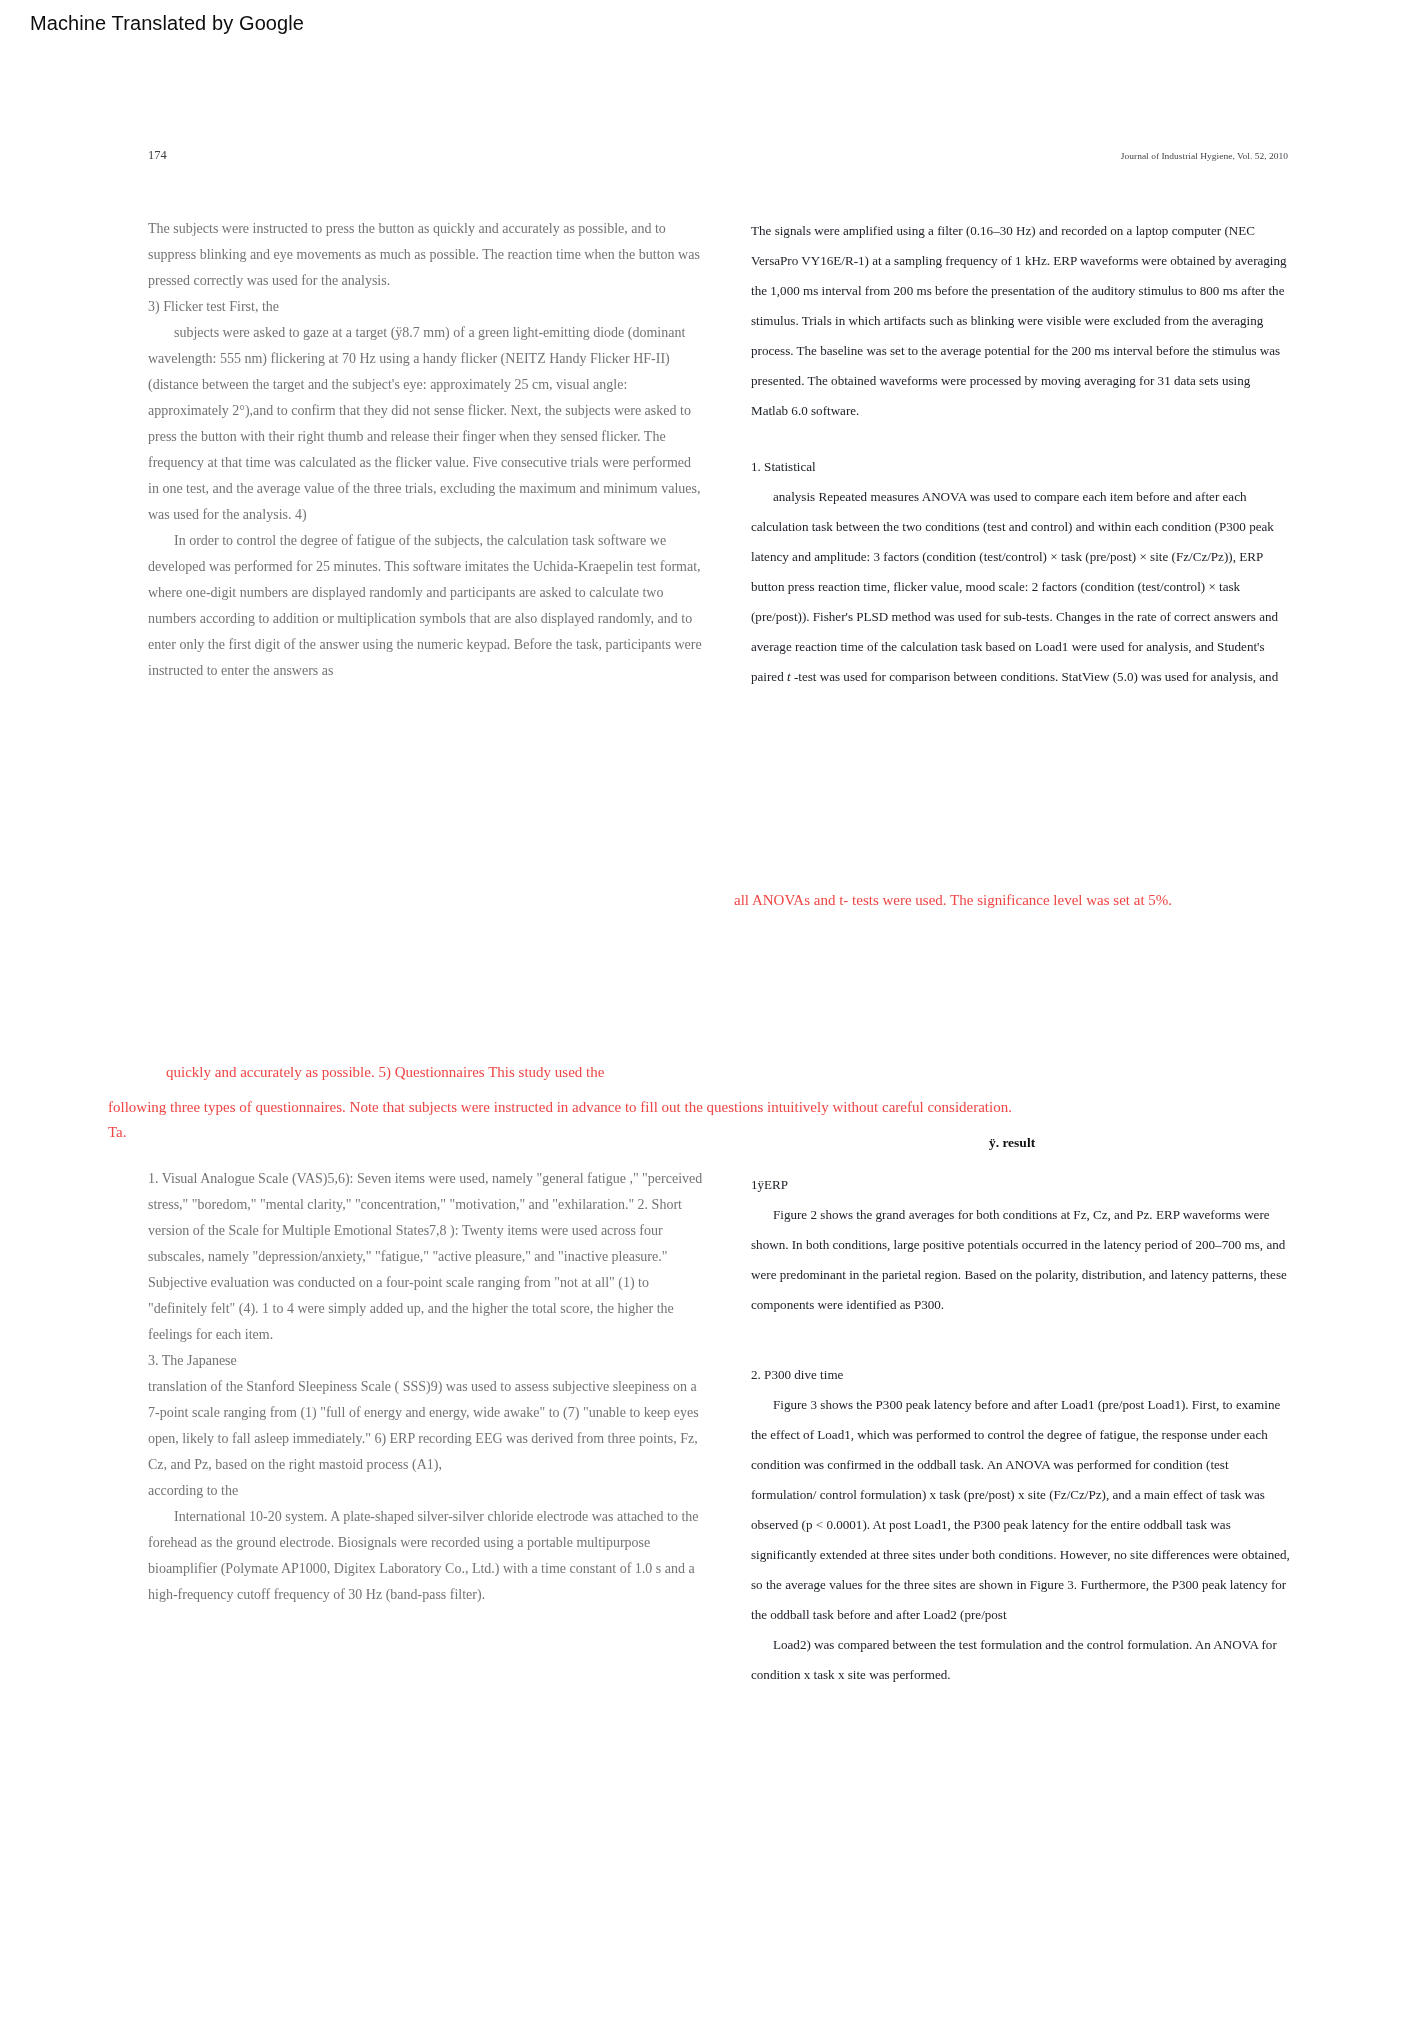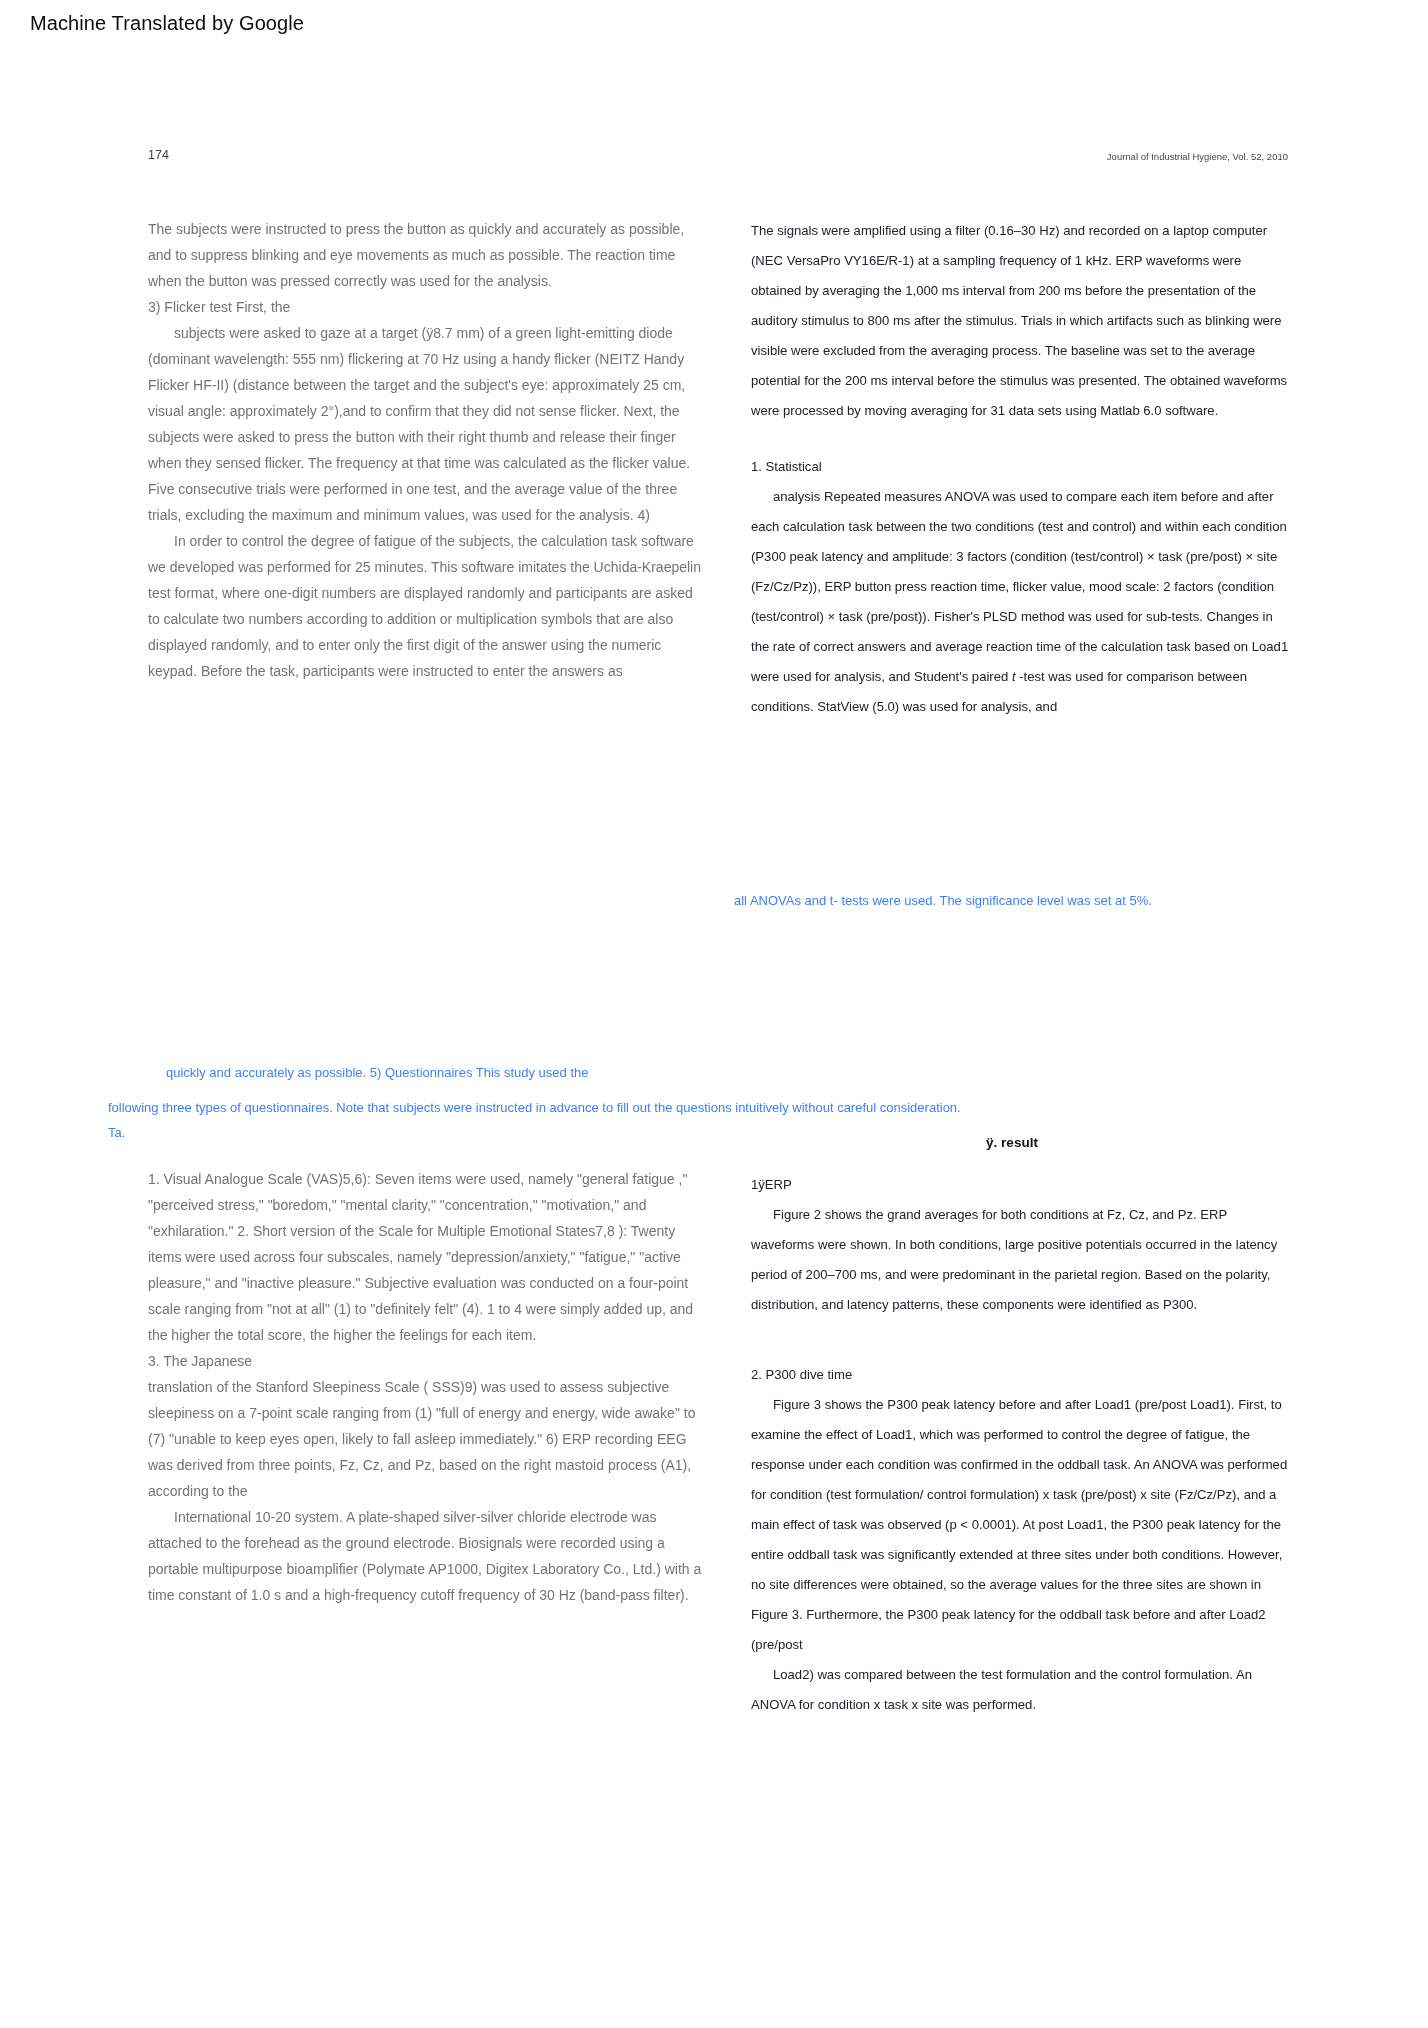--- a/index.html
+++ b/index.html
@@ -21,20 +21,21 @@
     position:absolute; left:30px; top:12px;
     font-size:20px; font-weight:400; color:#0d0d0d;
     letter-spacing:0.1px; white-space:nowrap;
   }
 
   
   .sheet{
     position:absolute; left:0; top:58px;
     width:1296px; height:1970px;
     background:#ffffff;
+    font-family:Liberation Serif, serif;
   }
 
   
   .runhead{
     position:absolute; left:148px; top:90px; width:1140px; height:24px;
   }
   .folio{
     position:absolute; left:0; top:0;
     font-size:12.5px; color:#3a3d40; letter-spacing:0px;
   }
@@ -68,21 +69,21 @@
   .indent{ text-indent:26px; }
   .indent-sm{ text-indent:22px; }
   .gap-md{ height:26px; }
   .gap-lg{ height:40px; }
 
   
   .band{
     position:absolute; left:108px; width:1226px;
   }
   .band p{
-    font-size:13.0px; line-height:25px; color:#3b82f6;
+    font-size:15px; line-height:25px; color:#ef4444;
   }
   .band-indent{ text-indent:26px; }
 
   
   .section-center{
     position:absolute; left:734px; width:556px;
     text-align:center;
     font-size:13.5px; font-weight:700; color:#101214;
   }
 

